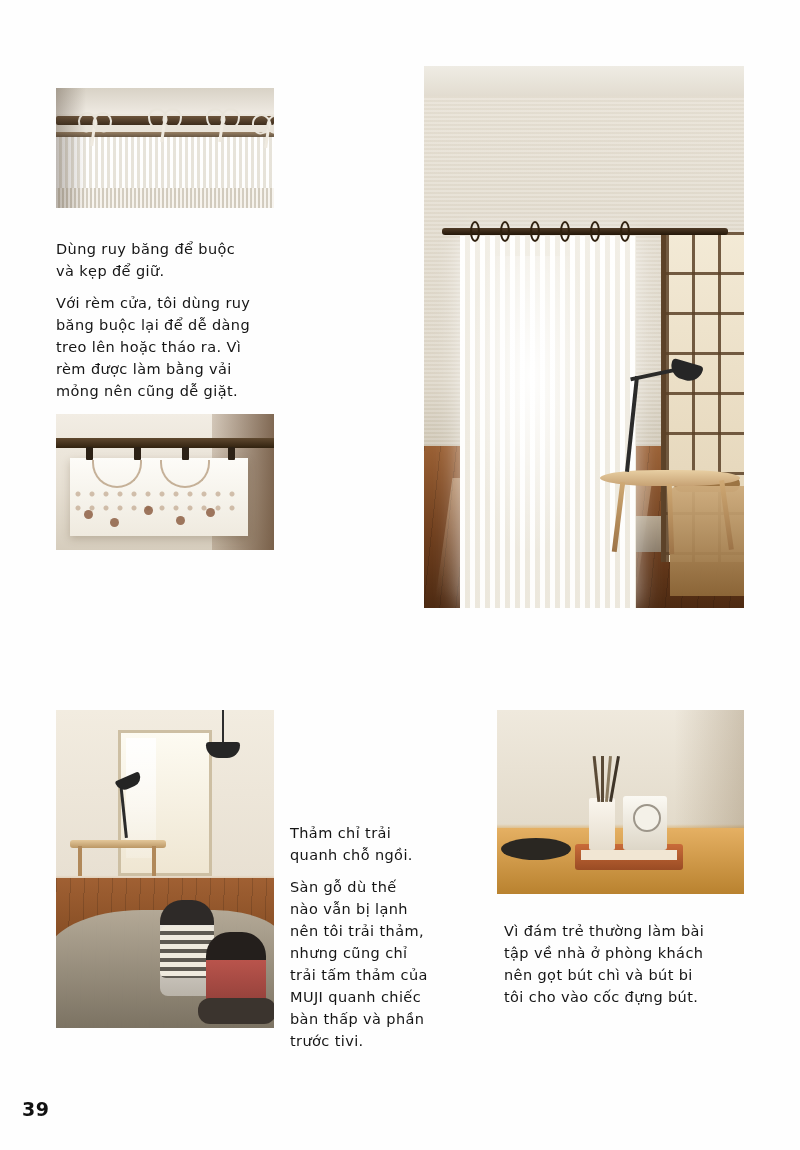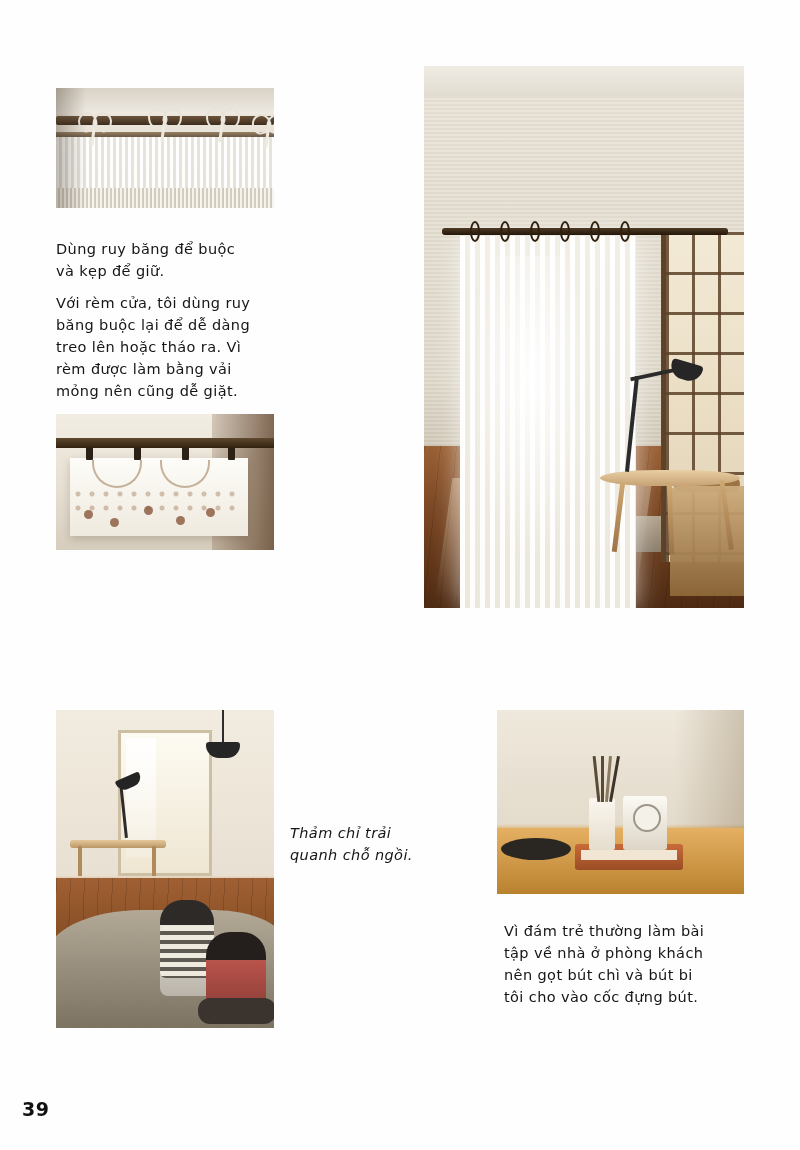--- a/index.html
+++ b/index.html
@@ -474,22 +474,30 @@
     <div class="tleg tl1"></div>
     <div class="tleg tl2"></div>
     <div class="floor"></div>
     <div class="rug"></div>
     <div class="kidA"></div>
     <div class="kidAstripe"></div>
     <div class="kidB"></div>
     <div class="kidBskirt"></div>
   </div>
 
-  <div class="cap" style="left:290px; top:822px; width:170px;font-style:italic;">Thảm chỉ trải
+  <div class="cap" style="left:290px; top:822px; width:170px;">Thảm chỉ trải
 quanh chỗ ngồi.</div>
+  <div class="cap body" style="left:290px; top:876px; width:170px;">Sàn gỗ dù thế
+nào vẫn bị lạnh
+nên tôi trải thảm,
+nhưng cũng chỉ
+trải tấm thảm của
+MUJI quanh chiếc
+bàn thấp và phần
+trước tivi.</div>
 
   <div class="photo" id="photo5">
     <div class="bg"></div>
     <div class="wallShadow"></div>
     <div class="tableTop"></div>
     <div class="plate"></div>
     <div class="tray"></div>
     <div class="trayIn"></div>
     <div class="cup"></div>
     <div class="sharpener"></div>

